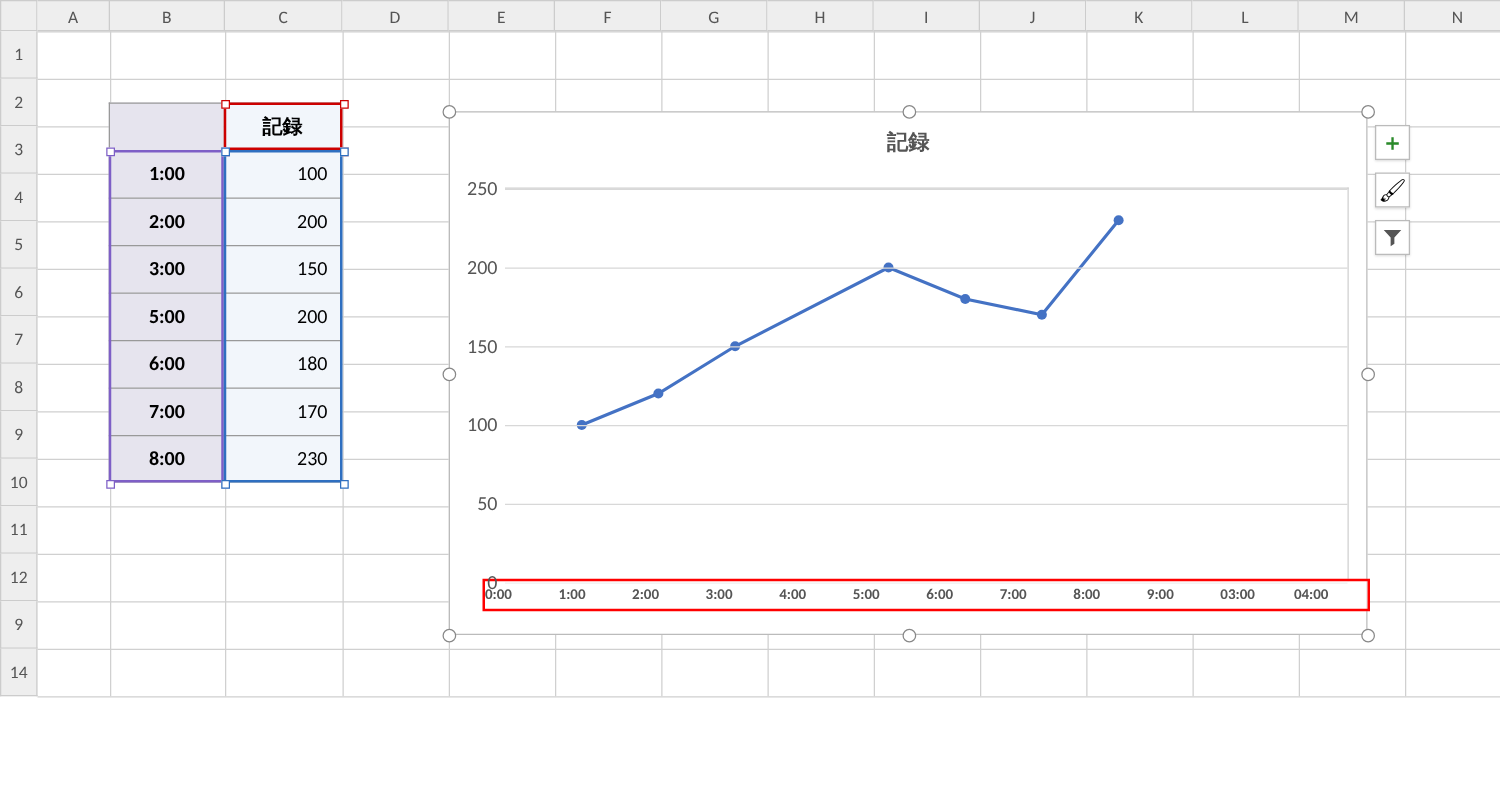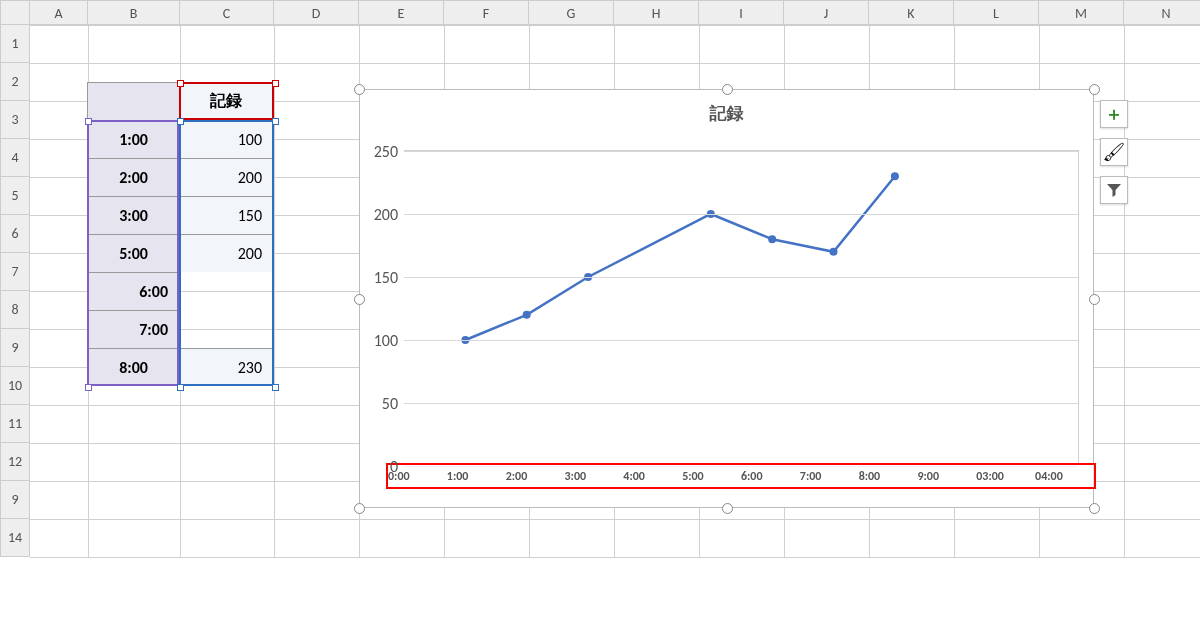--- a/index.html
+++ b/index.html
@@ -118,23 +118,25 @@
       <div class="data-row">
         <div class="dcell time-col">3:00</div>
         <div class="dcell rec-col">150</div>
       </div>
       <div class="data-row">
         <div class="dcell time-col">5:00</div>
         <div class="dcell rec-col">200</div>
       </div>
       <div class="data-row">
         <div class="dcell time-col">6:00</div>
+        <div class="dcell rec-col">180</div>
       </div>
       <div class="data-row">
         <div class="dcell time-col">7:00</div>
+        <div class="dcell rec-col">170</div>
       </div>
       <div class="data-row">
         <div class="dcell time-col">8:00</div>
         <div class="dcell rec-col">230</div>
       </div>
     </div>
 
   <div class="range-outline" id="outline-hc" style="left: 179px; top: 82px; width: 95px; height: 38px; border-color: rgb(204, 0, 0);">
       <div class="handle" style="border: 1px solid rgb(204, 0, 0); left: -4px; top: -4px;"></div>
       <div class="handle" style="border: 1px solid rgb(204, 0, 0); left: 91px; top: -4px;"></div>

